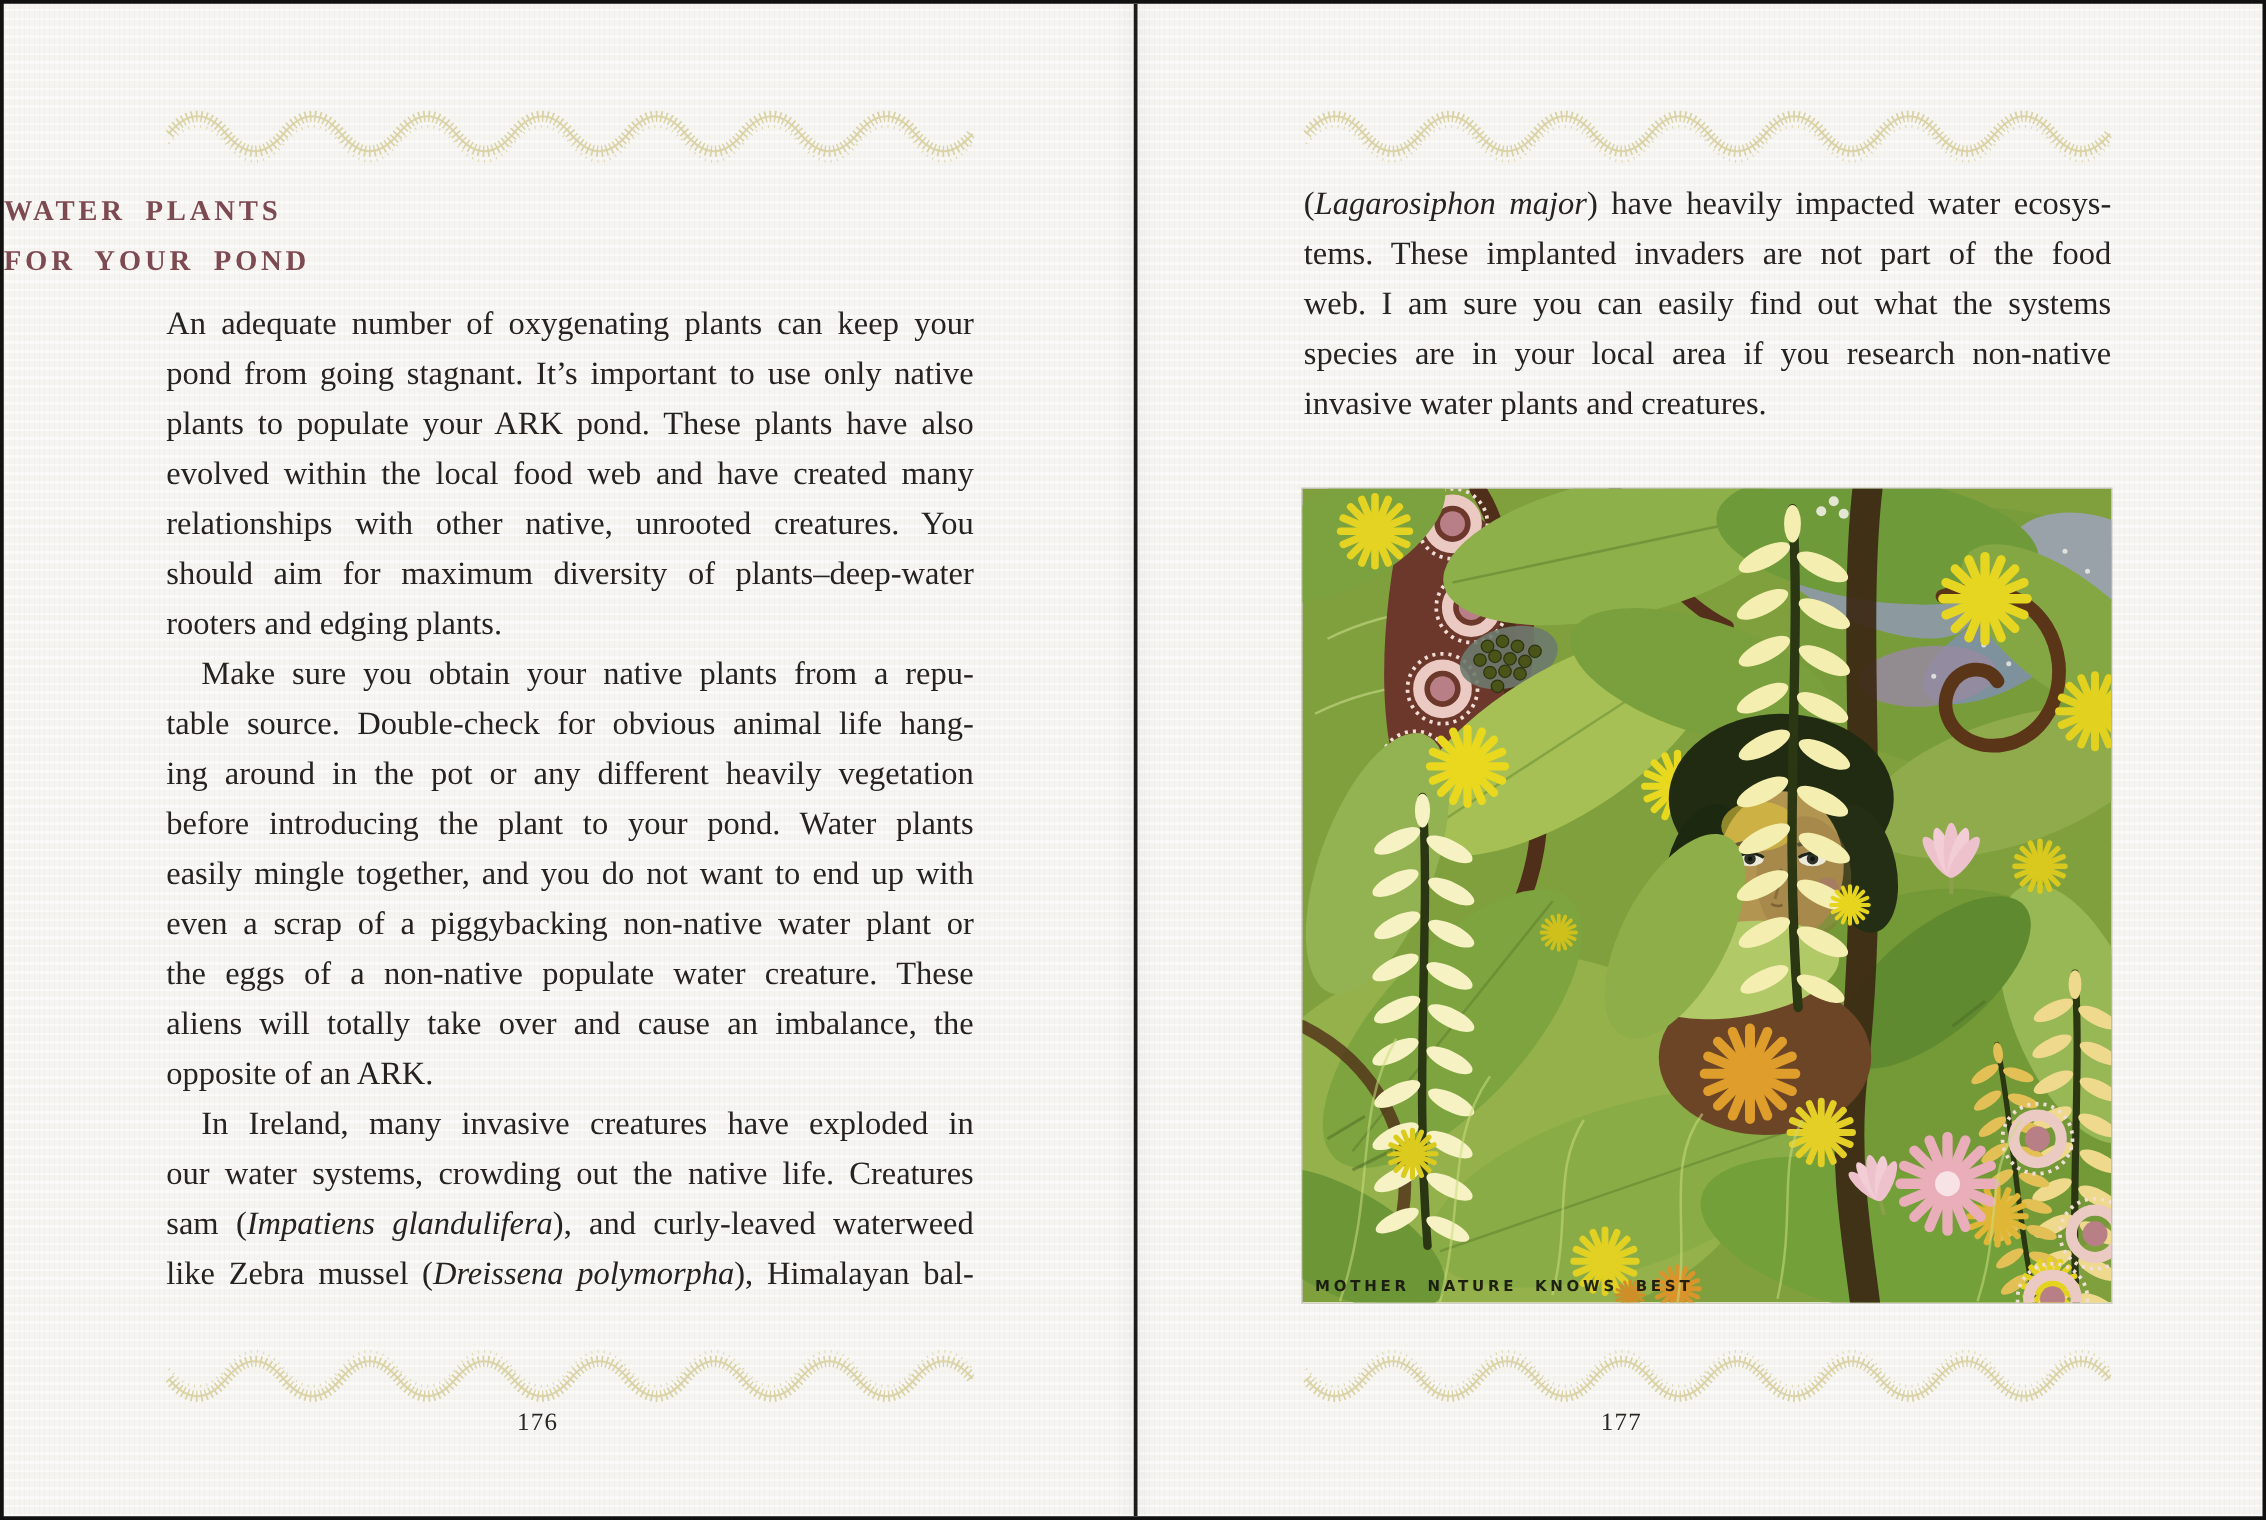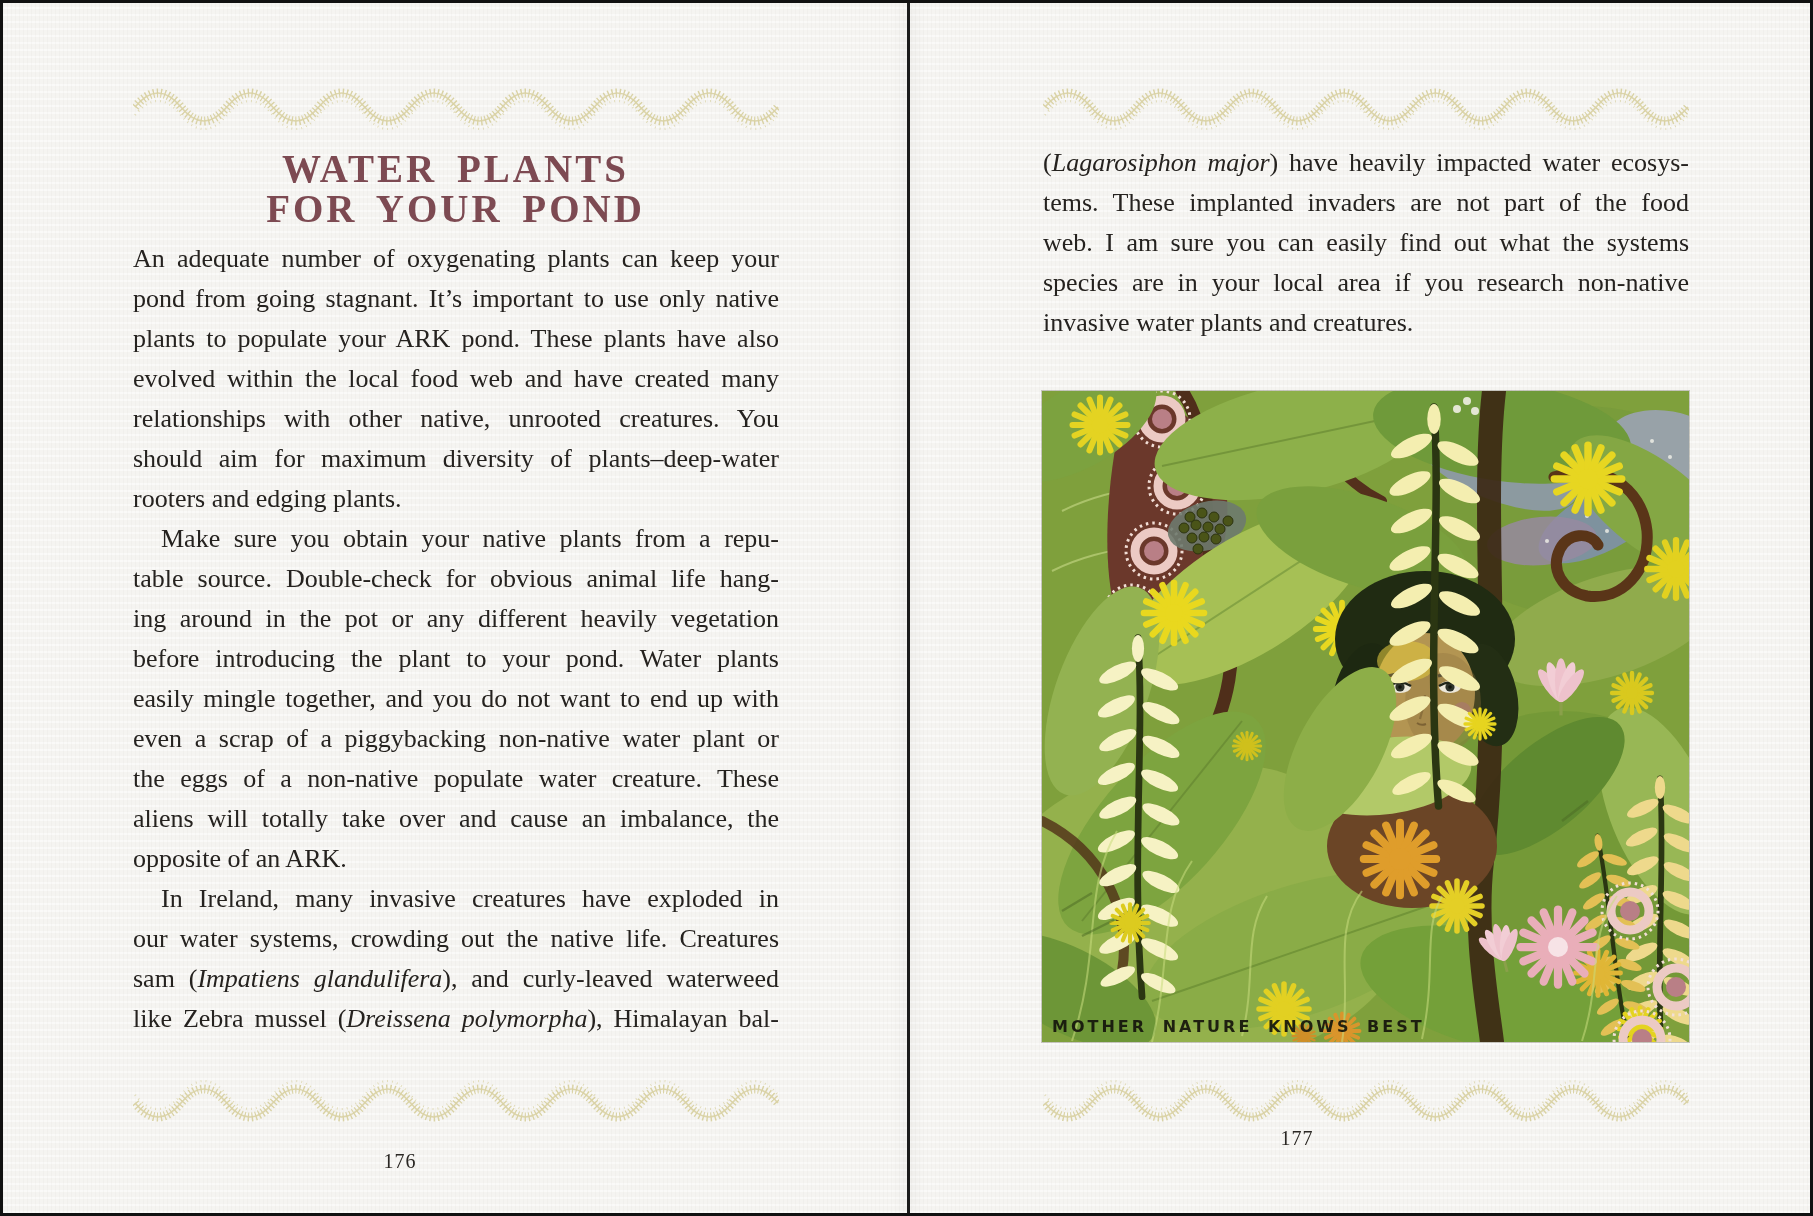--- a/index.html
+++ b/index.html
@@ -17,41 +17,41 @@
   }
   .page{position:absolute;top:0;height:100%;}
   .page.left{left:0;width:905px;}
   .page.right{left:908px;width:795px;}
   .gutter{position:absolute;left:904px;top:0;width:3px;height:100%;background:#1b1b1b;box-shadow:0 0 16px rgba(0,0,0,.15);}
   .wave{position:absolute;height:44px;}
   .wave.top{top:84px;}
   .wave.bottom{top:1076px;transform:scaleY(-1);}
   .page.left .wave{left:130px;width:646px;}
   .page.right .wave{left:132px;width:646px;}
-  .title{position:absolute;top:146px;left:0;width:100%;text-align:center;
-    color:var(--c-title,#7d4a52);font-weight:bold;font-size:39px;line-height:40px;
+  .title{position:absolute;top:146px;left:0;width:100%;
+    color:var(--c-title,#7d4a52);font-weight:bold;font-size:23px;line-height:40px;
     letter-spacing:3px;word-spacing:7px;}
   .body{position:absolute;width:646px;color:var(--c-ink,#25221f);
     font-size:26px;line-height:40px;}
   .page.left .body{left:130px;top:236px;}
   .page.right .body{left:132px;top:140px;}
   .line{text-align:justify;text-align-last:justify;}
   .line.flush{text-align-last:left;}
   .para.indent .line:first-child{text-indent:28px;}
   .seg.it{font-style:italic;}
   .pagenum{position:absolute;top:1124px;width:200px;text-align:center;
     font-size:20px;color:#2a2723;letter-spacing:1px;}
-  .page.left .pagenum{left:297px;margin-top:23px;}
+  .page.left .pagenum{left:327px;}
   .page.right .pagenum{left:286px;}
   .illustration{position:absolute;left:131px;top:388px;width:647px;height:651px;
     box-shadow:0 0 0 1px rgba(60,55,35,.25);}
   .illustration svg{display:block;width:100%;height:100%;}
   .caption{position:absolute;left:10px;bottom:6px;
     font-family:"DejaVu Sans","Liberation Sans",sans-serif;
-    font-size:16px;font-weight:bold;letter-spacing:3px;word-spacing:7px;
+    font-size:12px;font-weight:bold;letter-spacing:3px;word-spacing:7px;
     color:#15150c;opacity:.92;white-space:nowrap;}
   .hiddefs{position:absolute;width:0;height:0;overflow:hidden;}
 </style>
 </head>
 <body>
 
 <svg class="hiddefs" aria-hidden="true">
   <defs>
     <g id="wave-g" fill="none" stroke="#d9d2a4">
       <path d="M2,20 Q25,-8 48,20 T94,20 T140,20 T186,20 T232,20 T278,20 T324,20 T370,20 T416,20 T462,20 T508,20 T554,20 T600,20 T646,20" stroke-width="9" stroke-dasharray="1.3 2.5"></path>

